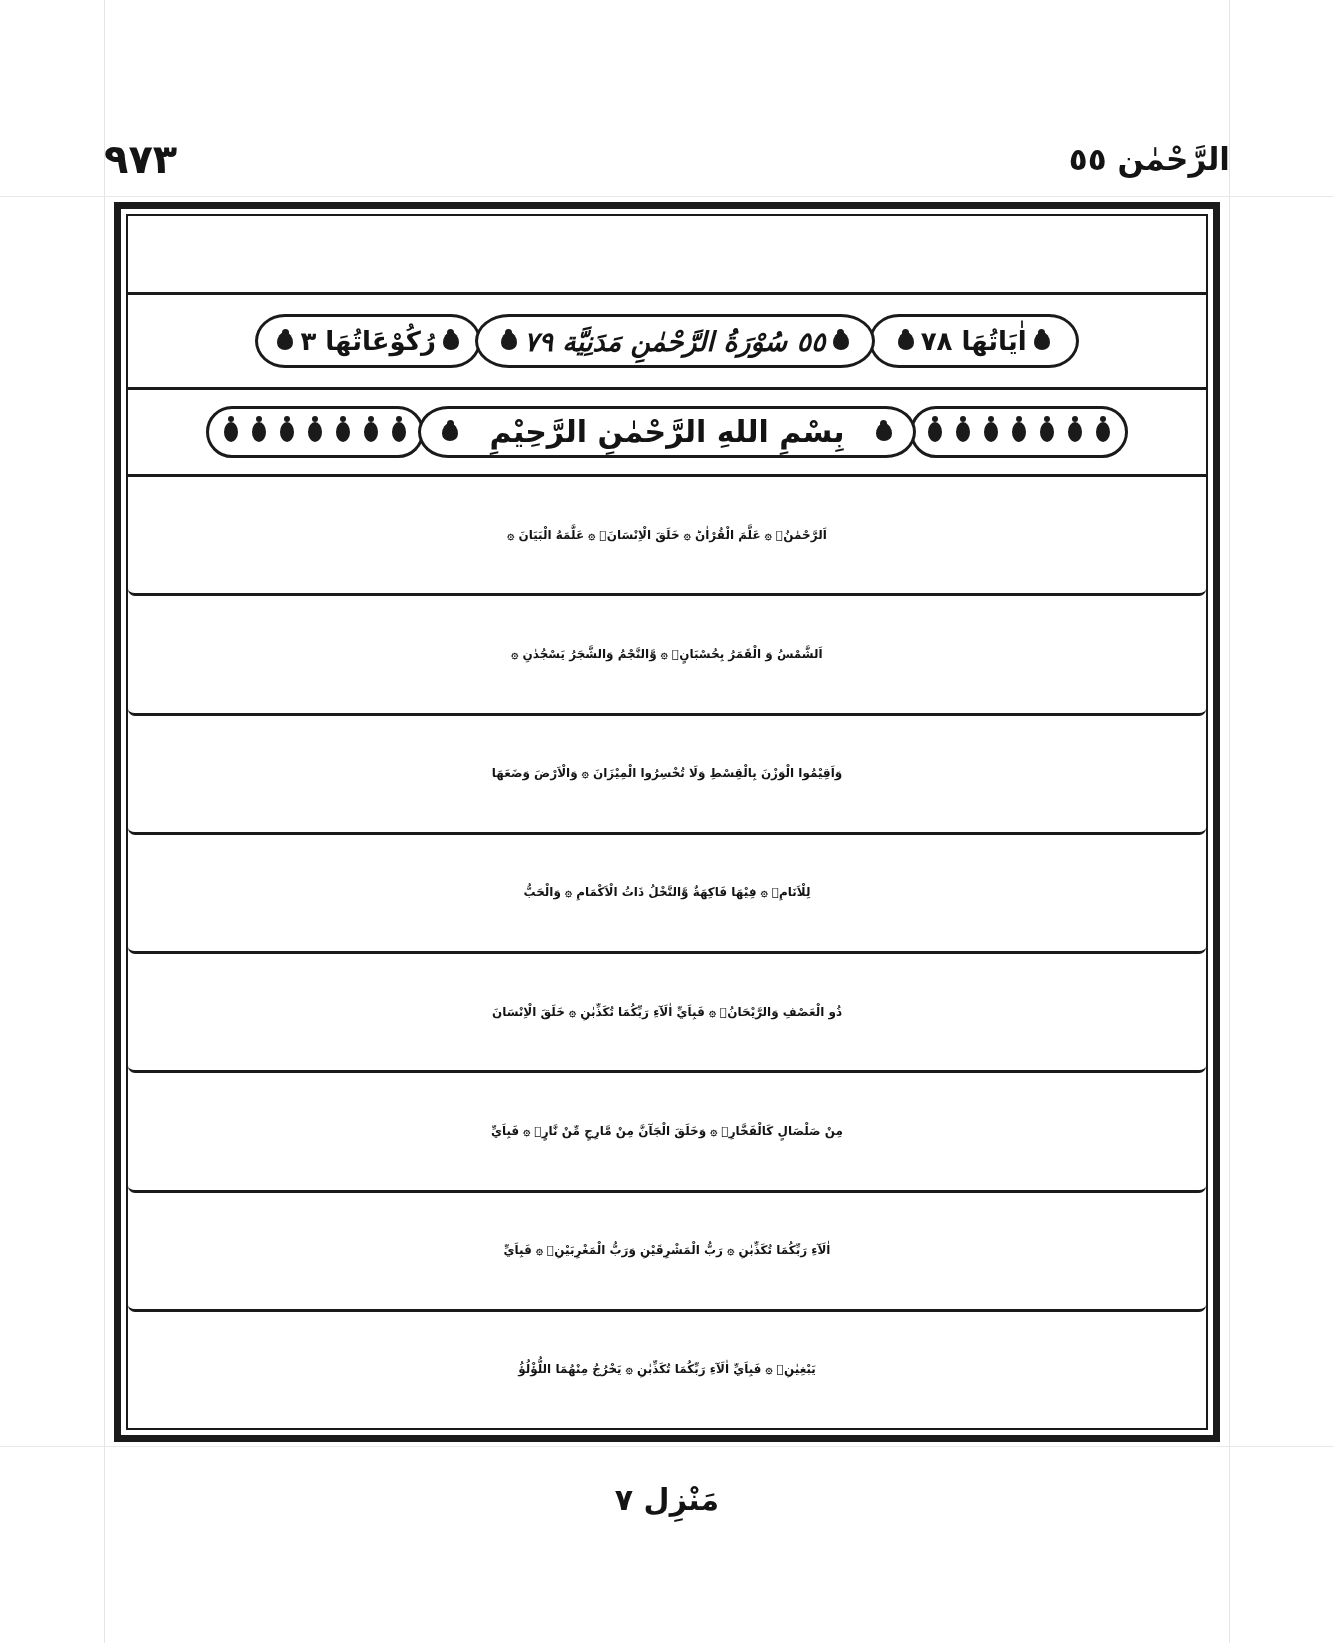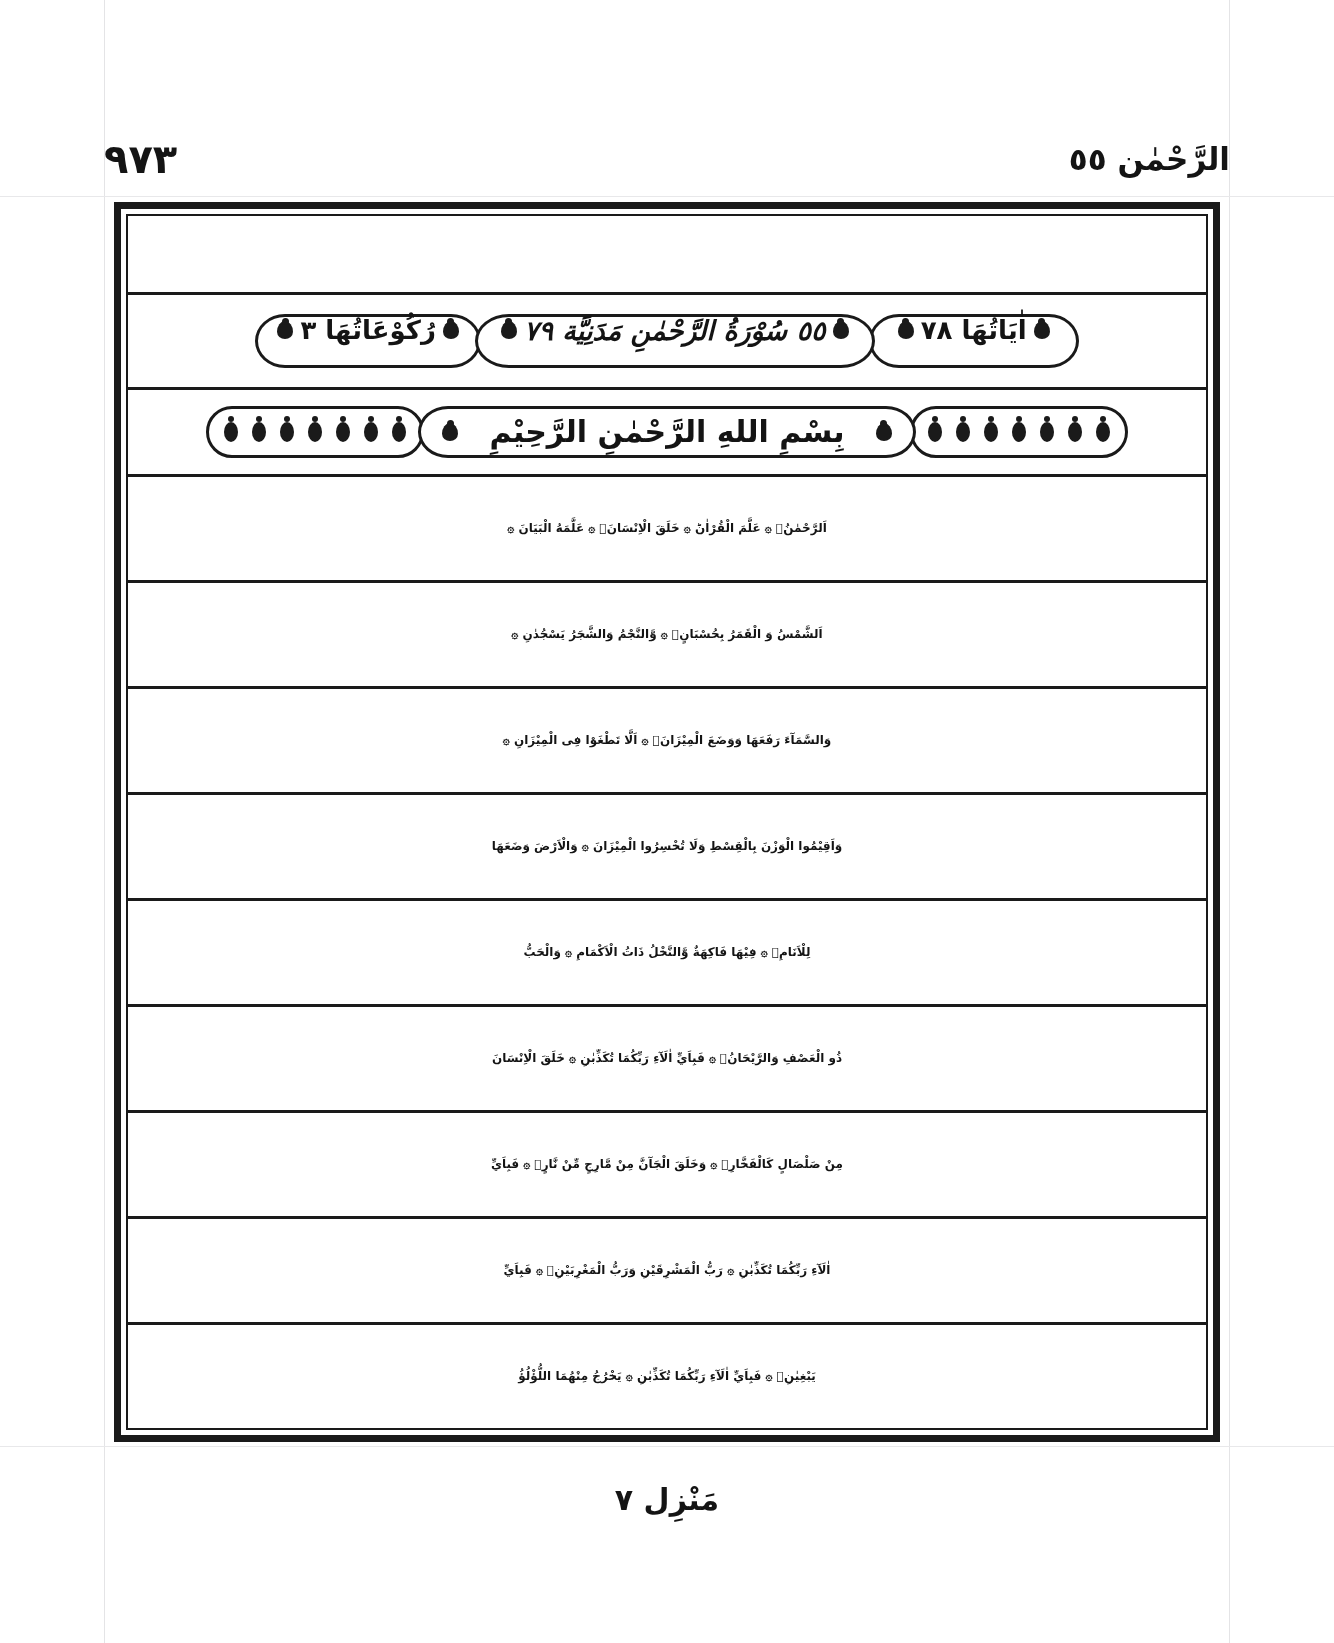--- a/index.html
+++ b/index.html
@@ -45,20 +45,21 @@
   }
 
   
   .ayah-line{
     flex:1 1 0;
     border-bottom:3px solid #1a1a1a;
     display:flex;align-items:center;justify-content:center;
     direction:rtl;
     overflow:hidden;
     position:relative;
+    border-radius:7px;
   }
   .ayah-line:last-child{border-bottom:none;}
   .ayah-text{
     font-size:41px;
     line-height:1.28;
     white-space:nowrap;
     font-weight:700;
     letter-spacing:0px;
     padding:0 10px;
     width:100%;
@@ -77,21 +78,21 @@
     flex:0 0 92px;
     border-bottom:3px solid #1a1a1a;
     display:flex;align-items:center;justify-content:center;
     direction:rtl;position:relative;
   }
   .title-cartouche{
     display:flex;align-items:stretch;justify-content:center;
     height:54px;direction:rtl;
   }
   .cart-seg{
-    display:flex;justify-content:center;
+    display:flex;align-items:center;justify-content:center;
     border:3px solid #1a1a1a;
     position:relative;
     background:#fff;
     box-sizing:border-box;
   }
   .cart-seg.side{
     border-radius:30px/50%;
     padding:0 12px;
     min-width:210px;
   }
@@ -235,23 +236,20 @@
     </div>
   </div>
 
   <div class="ayah-line">
     <div class="ayah-text" style="font-size: 11.75px;">اَلرَّحْمٰنُۙ ۞ عَلَّمَ الْقُرْاٰنَؕ ۞ خَلَقَ الْاِنْسَانَۙ ۞ عَلَّمَهُ الْبَيَانَ ۞</div>
   </div>
   <div class="ayah-line">
     <div class="ayah-text" style="font-size: 11.75px;">اَلشَّمْسُ وَ الْقَمَرُ بِحُسْبَانٍۙ ۞ وَّالنَّجْمُ وَالشَّجَرُ يَسْجُدٰنِ ۞</div>
   </div>
   <div class="ayah-line">
-    <div class="ayah-text" style="font-size: 11.75px;">وَالسَّمَآءَ رَفَعَهَا وَوَضَعَ الْمِيْزَانَۙ ۞ اَلَّا تَطْغَوْا فِى الْمِيْزَانِ ۞</div>
-  </div>
-  <div class="ayah-line">
     <div class="ayah-text" style="font-size: 11.75px;">وَاَقِيْمُوا الْوَزْنَ بِالْقِسْطِ وَلَا تُخْسِرُوا الْمِيْزَانَ ۞ وَالْاَرْضَ وَضَعَهَا</div>
   </div>
   <div class="ayah-line">
     <div class="ayah-text" style="font-size: 11.75px;">لِلْاَنَامِۙ ۞ فِيْهَا فَاكِهَةٌ وَّالنَّخْلُ ذَاتُ الْاَكْمَامِ ۞ وَالْحَبُّ</div>
   </div>
   <div class="ayah-line">
     <div class="ayah-text" style="font-size: 11.75px;">ذُو الْعَصْفِ وَالرَّيْحَانُۚ ۞ فَبِاَيِّ اٰلَآءِ رَبِّكُمَا تُكَذِّبٰنِ ۞ خَلَقَ الْاِنْسَانَ</div>
   </div>
   <div class="ayah-line">
     <div class="ayah-text" style="font-size: 11.75px;">مِنْ صَلْصَالٍ كَالْفَخَّارِۙ ۞ وَخَلَقَ الْجَآنَّ مِنْ مَّارِجٍ مِّنْ نَّارٍۚ ۞ فَبِاَيِّ</div>

